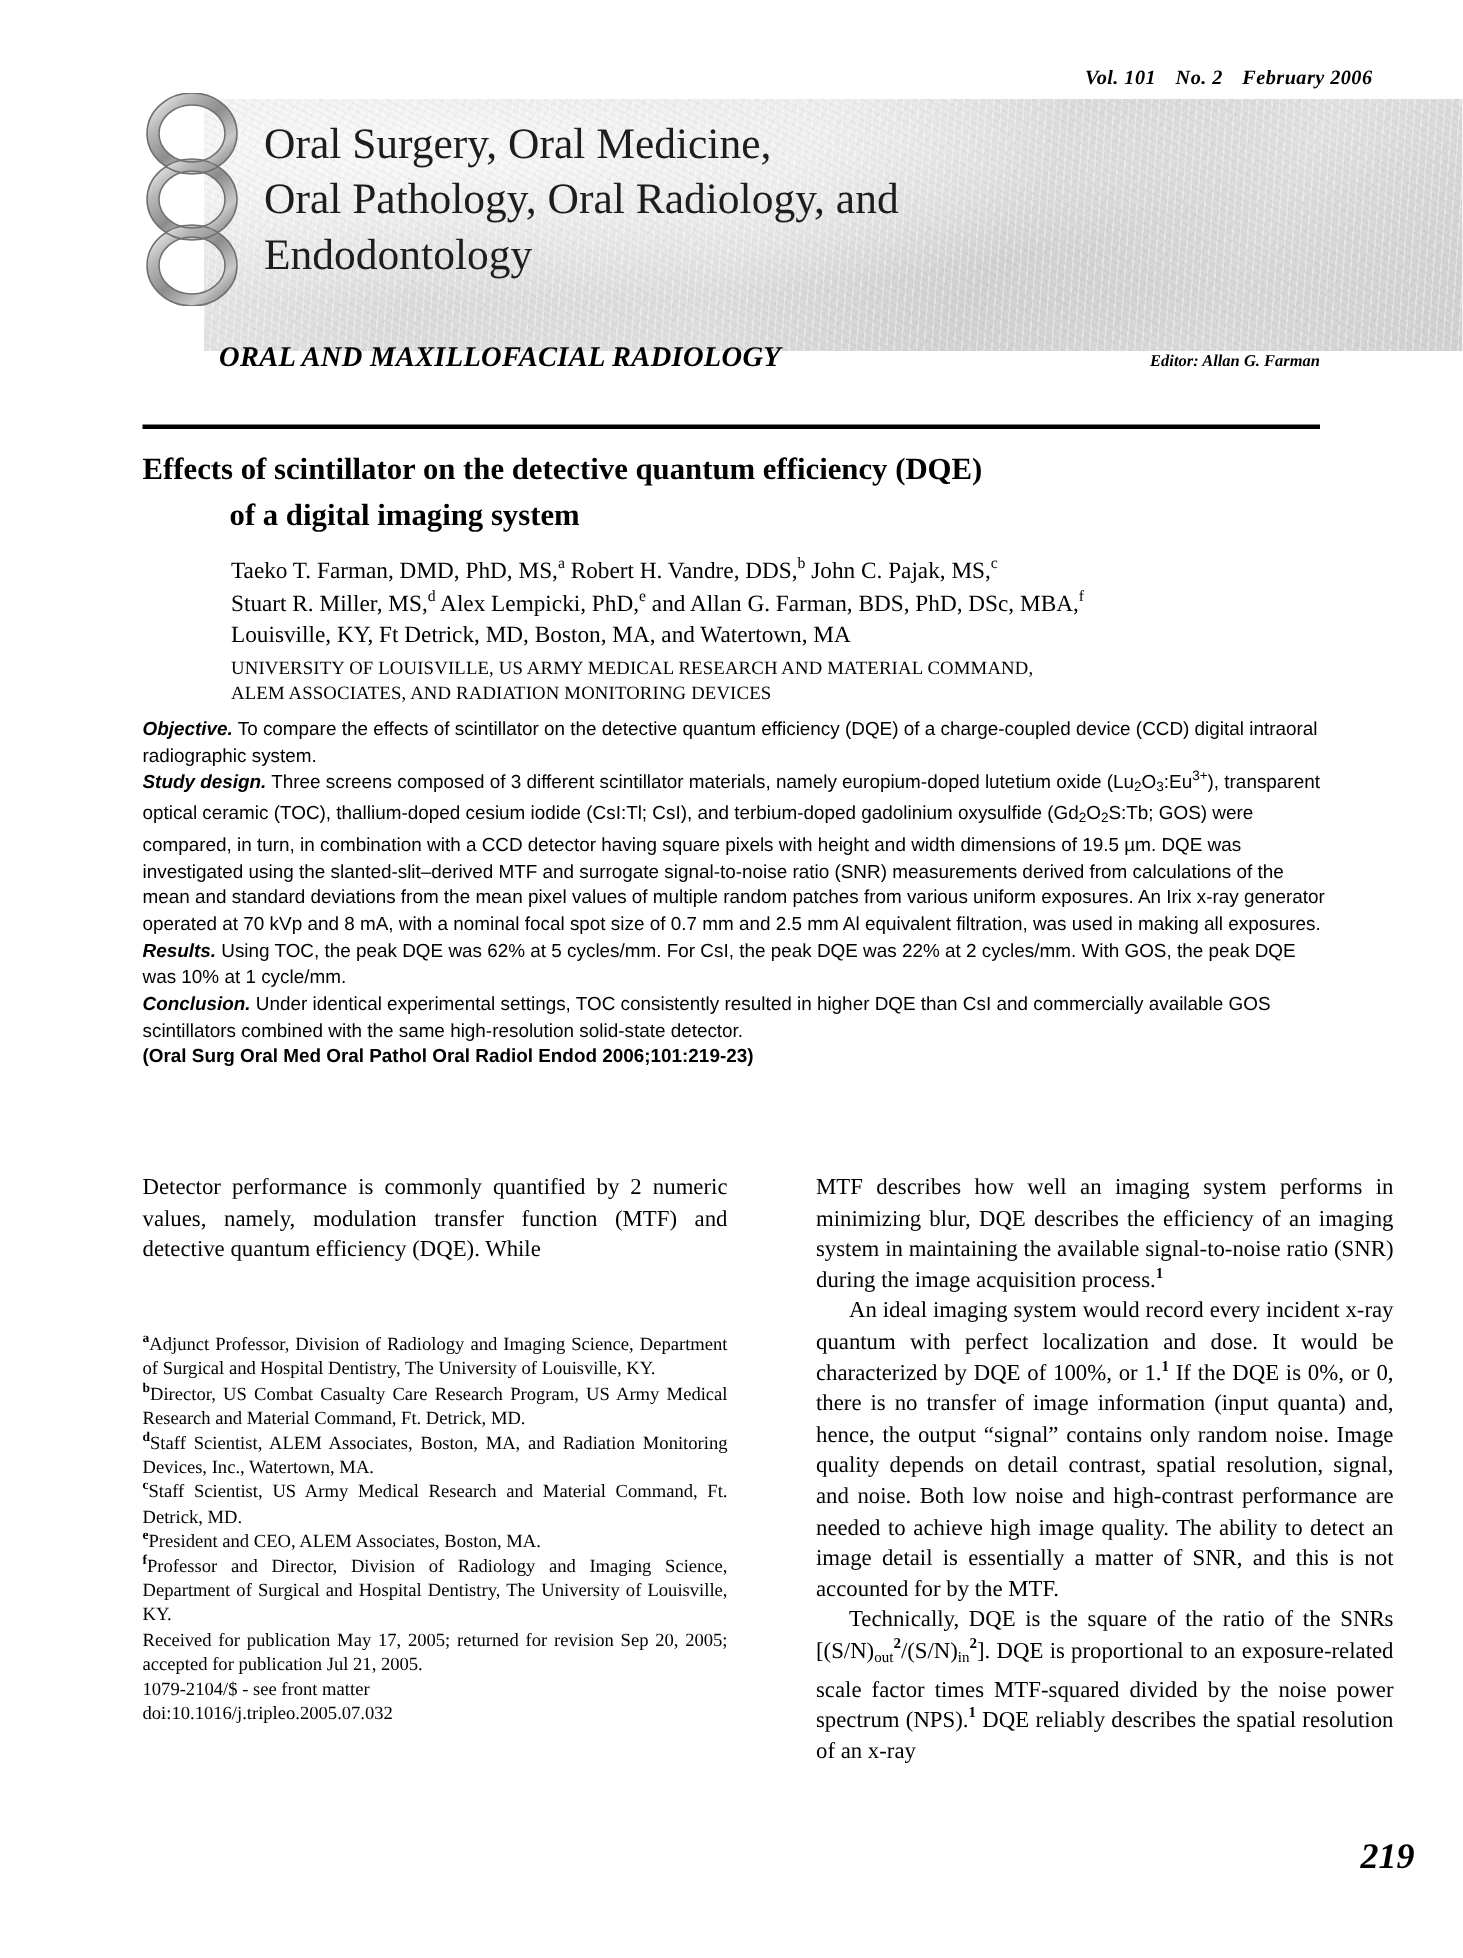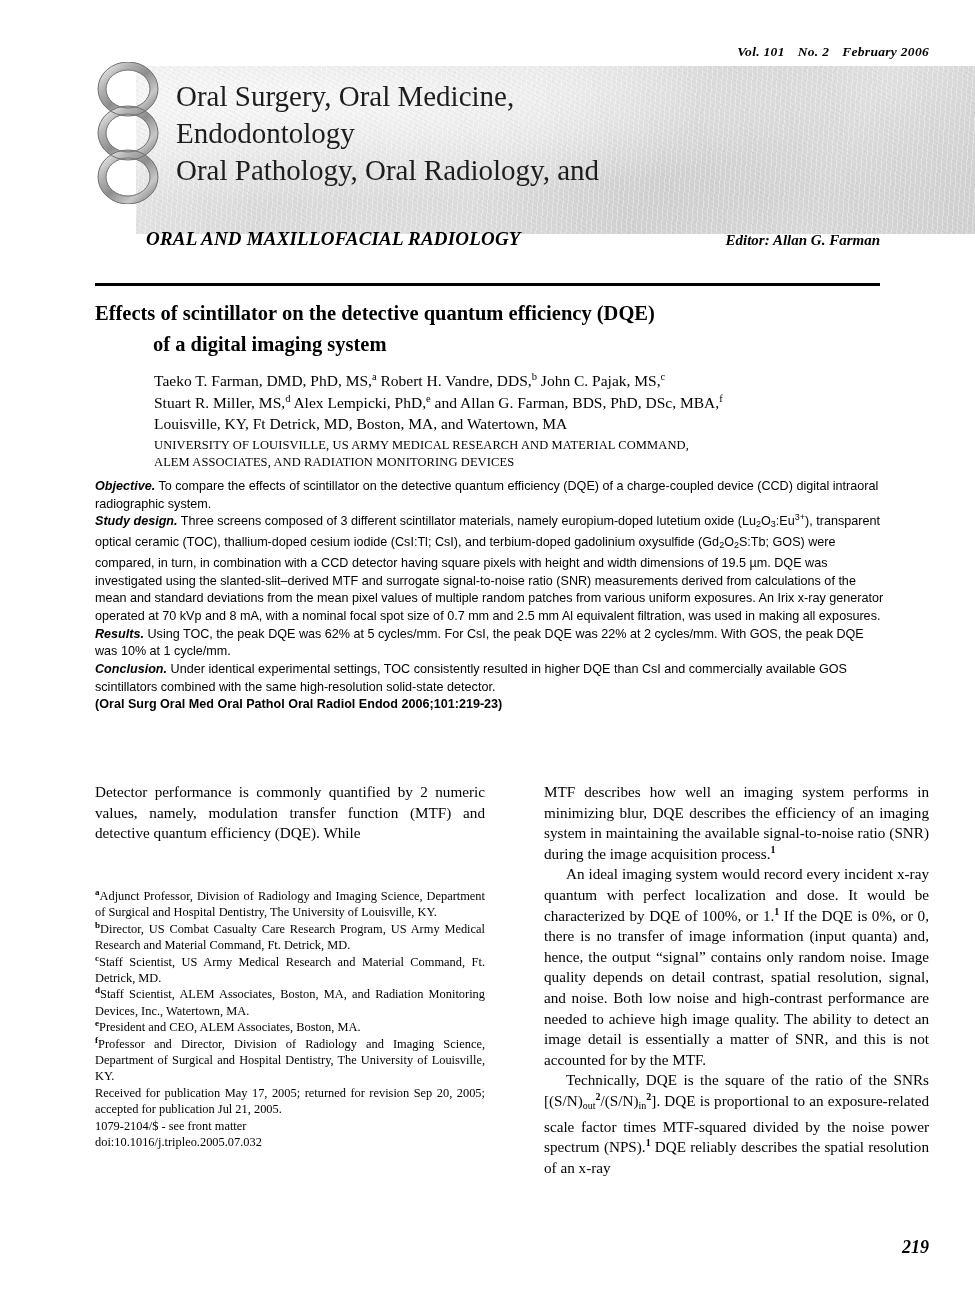--- a/index.html
+++ b/index.html
@@ -17,21 +17,21 @@
     width: 975px;
     height: 1305px;
     overflow: hidden;
     background: #ffffff;
   }
 
   
   .issue-line {
     position: absolute;
     top: 44px;
-    right: 46px;
+    right: 60px;
     font-family: "Liberation Serif", "DejaVu Serif", serif;
     font-style: italic;
     font-weight: bold;
     font-size: 13.5px;
     letter-spacing: 0.3px;
     white-space: nowrap;
   }
   .issue-line span { margin-left: 13px; }
   .issue-line span:first-child { margin-left: 0; }
 
@@ -95,21 +95,21 @@
     font-style: italic;
     font-weight: bold;
     font-size: 19px;
     letter-spacing: 0.2px;
     margin-left: 51px;
   }
   .section-editor {
     font-family: "Liberation Serif", "DejaVu Serif", serif;
     font-style: italic;
     font-weight: bold;
-    font-size: 15px;
+    font-size: 11px;
     margin-left: auto;
   }
   .rule-thick {
     position: absolute;
     left: 95px;
     top: 283px;
     width: 785px;
     height: 3px;
     background: #000000;
   }
@@ -205,43 +205,42 @@
     line-height: 16.4px;
     text-align: justify;
     text-justify: inter-word;
   }
   .footnotes p { margin: 0; }
   .footnotes sup { font-size: 9px; vertical-align: super; line-height: 0; font-weight: bold; }
 
   
   .folio {
     position: absolute;
-    right: 46px;
+    right: 32px;
     top: 1225px;
     font-family: "Liberation Serif", "DejaVu Serif", serif;
     font-weight: bold;
     font-style: italic;
-    font-size: 18px;
-    margin-top: 12px;
+    font-size: 24px;
   }
 </style>
 </head>
 <body>
 
 <div class="page">
 
   <div class="issue-line">
     <span>Vol. 101</span><span>No. 2</span><span>February 2006</span>
   </div>
 
   <div class="masthead">
     <div class="masthead-title">
       <div>Oral Surgery, Oral Medicine,</div>
+      <div>Oral Pathology, Oral Radiology, and</div>
       <div>Endodontology</div>
-      <div>Oral Pathology, Oral Radiology, and</div>
     </div>
   </div>
 
   <svg class="logo" viewBox="0 0 64 142">
     <defs>
       <linearGradient id="ringGrad" x1="0" y1="0" x2="1" y2="1">
         <stop offset="0%" stop-color="#f2f2f2"></stop>
         <stop offset="22%" stop-color="#b9b9b9"></stop>
         <stop offset="50%" stop-color="#8d8d8d"></stop>
         <stop offset="78%" stop-color="#c8c8c8"></stop>
@@ -294,22 +293,22 @@
 
   <div class="col-left">
     <div class="body-text">
       <p>Detector performance is commonly quantified by 2 numeric values, namely, modulation transfer function (MTF) and detective quantum efficiency (DQE). While</p>
     </div>
   </div>
 
   <div class="footnotes">
     <p><sup>a</sup><span>Adjunct Professor, Division of Radiology and Imaging Science, Department of Surgical and Hospital Dentistry, The University of Louisville, KY.</span></p>
     <p><sup>b</sup><span>Director, US Combat Casualty Care Research Program, US Army Medical Research and Material Command, Ft. Detrick, MD.</span></p>
+    <p><sup>d</sup><span>Staff Scientist, ALEM Associates, Boston, MA, and Radiation Monitoring Devices, Inc., Watertown, MA.</span></p>
     <p><sup>c</sup><span>Staff Scientist, US Army Medical Research and Material Command, Ft. Detrick, MD.</span></p>
-    <p><sup>d</sup><span>Staff Scientist, ALEM Associates, Boston, MA, and Radiation Monitoring Devices, Inc., Watertown, MA.</span></p>
     <p><sup>e</sup><span>President and CEO, ALEM Associates, Boston, MA.</span></p>
     <p><sup>f</sup><span>Professor and Director, Division of Radiology and Imaging Science, Department of Surgical and Hospital Dentistry, The University of Louisville, KY.</span></p>
     <p>Received for publication May 17, 2005; returned for revision Sep 20, 2005; accepted for publication Jul 21, 2005.</p>
     <p>1079-2104/$ - see front matter</p>
     <p>doi:10.1016/j.tripleo.2005.07.032</p>
   </div>
 
   <div class="col-right">
     <div class="body-text">
       <p><span>MTF describes how well an imaging system performs in minimizing blur, DQE describes the efficiency of an imaging system in maintaining the available signal-to-noise ratio (SNR) during the image acquisition process.</span><sup>1</sup></p>

